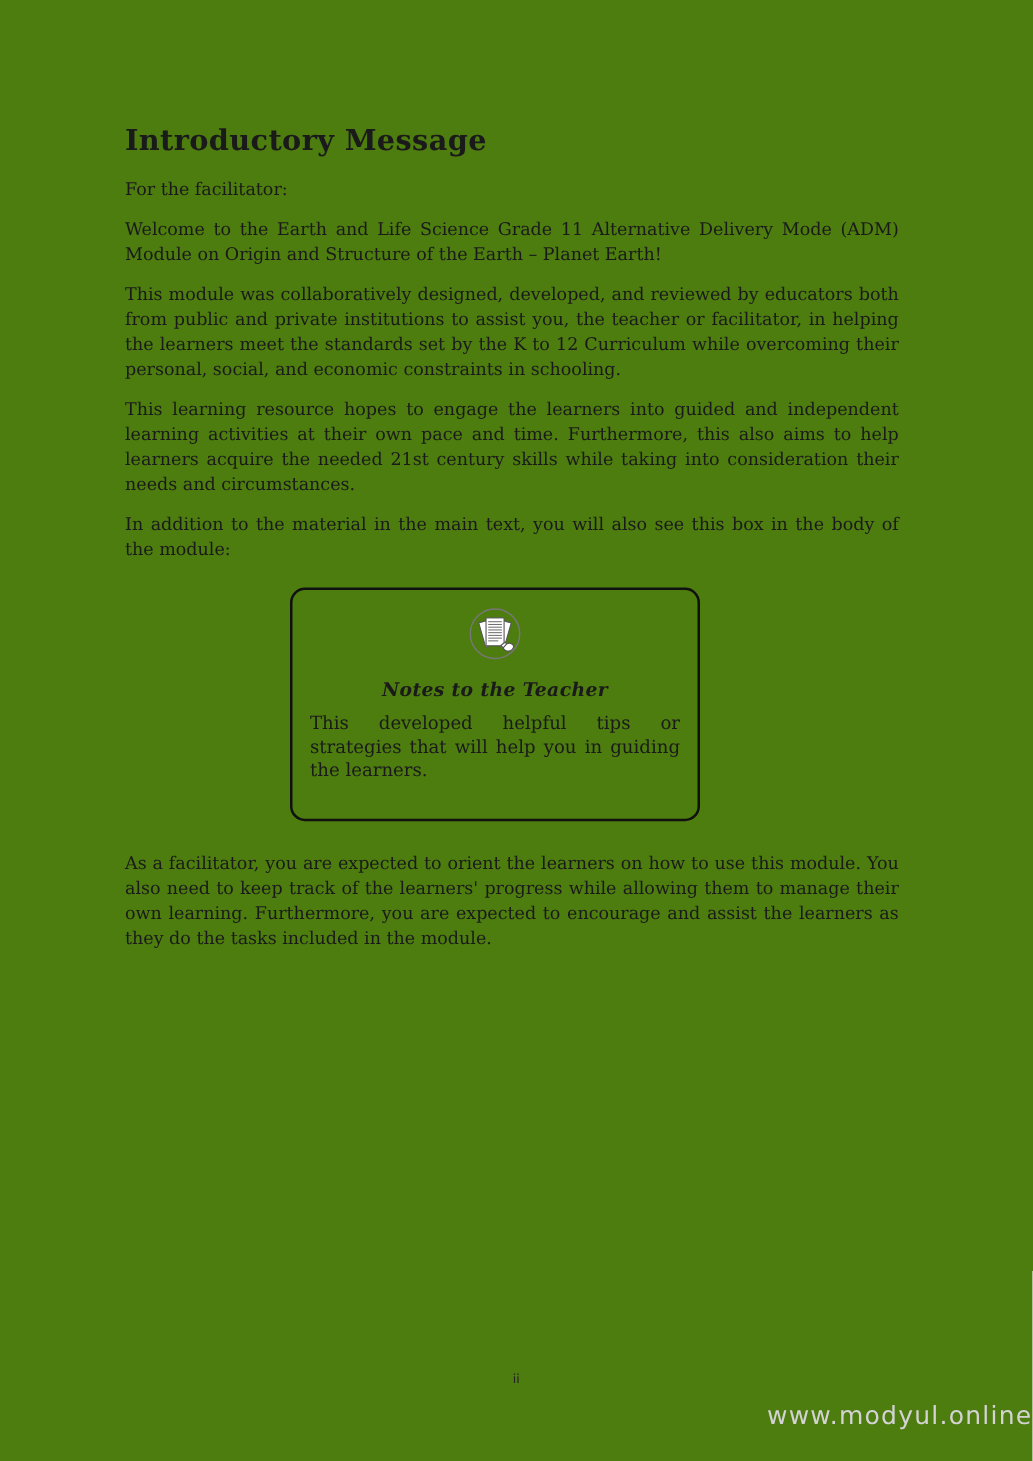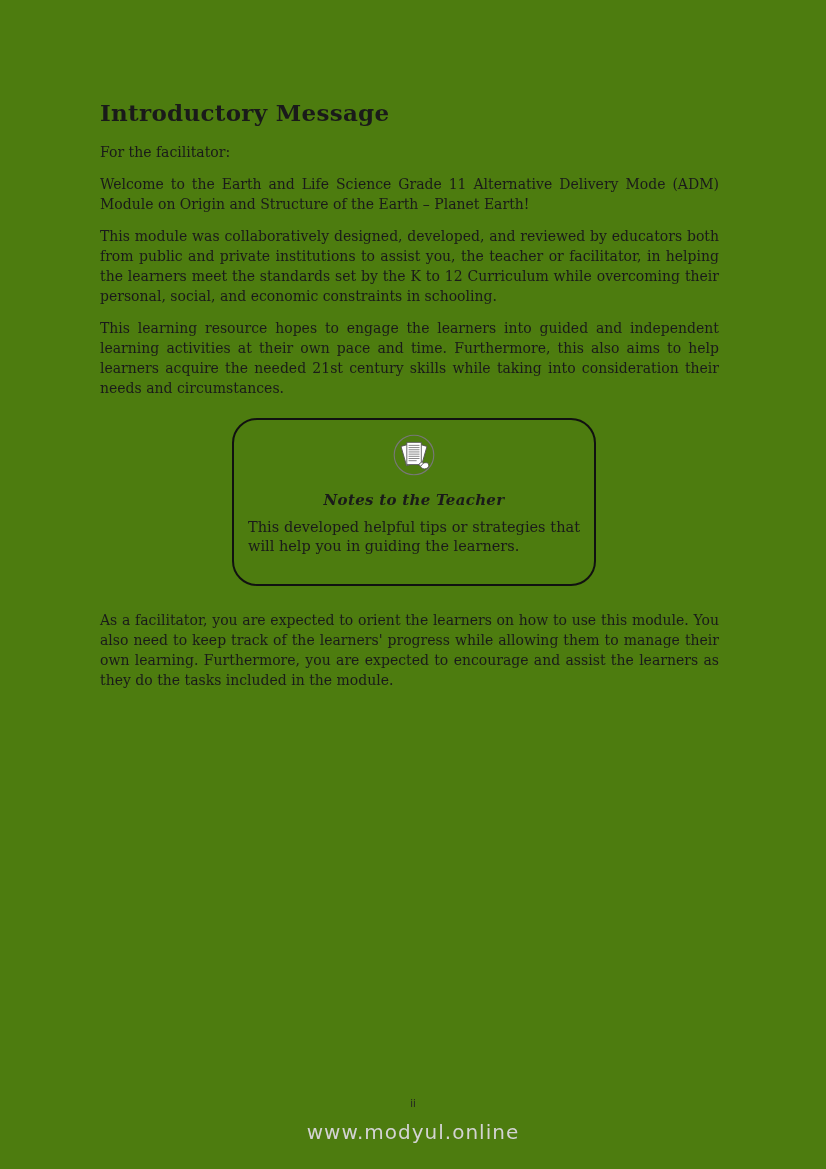--- a/index.html
+++ b/index.html
@@ -31,24 +31,24 @@
     letter-spacing: 0.3px;
   }
   p.body {
     font-size: 14px;
     line-height: 20px;
     text-align: justify;
     margin: 0 8px 12px 0;
   }
   .notes-box {
     box-sizing: border-box;
-    width: 364px;
+    width: 328px;
     margin: 20px 0 24px 132px;
     border: 2px solid #111111;
-    border-radius: 25px;
+    border-radius: 12px;
     padding: 14px 14px 28px 14px;
     text-align: center;
   }
   .icon-wrap {
     height: 42px;
     margin-bottom: 14px;
   }
   .notes-heading {
     font-size: 15px;
     line-height: 20px;
@@ -70,39 +70,40 @@
     text-align: center;
     font-family: "DejaVu Sans", "Liberation Sans", sans-serif;
     font-size: 10px;
     color: #222222;
   }
   .watermark {
     position: absolute;
     left: 0;
     right: 0;
     top: 1120px;
-    text-align: center;
+    text-align: right;
     font-family: "DejaVu Sans", "Liberation Sans", sans-serif;
     font-size: 20px;
     letter-spacing: 1px;
     color: #d3d3d3;
   }
 </style>
 </head>
 <body>
 
 <div class="page">
   <div class="content">
 
     <h1 class="title">Introductory Message</h1>
 
     <p class="body">For the facilitator:</p>
     <p class="body">Welcome to the Earth and Life Science Grade 11 Alternative Delivery Mode (ADM) Module on Origin and Structure of the Earth – Planet Earth!</p>
     <p class="body">This module was collaboratively designed, developed, and reviewed by educators both from public and private institutions to assist you, the teacher or facilitator, in helping the learners meet the standards set by the K to 12 Curriculum while overcoming their personal, social, and economic constraints in schooling.</p>
     <p class="body">This learning resource hopes to engage the learners into guided and independent learning activities at their own pace and time. Furthermore, this also aims to help learners acquire the needed 21st century skills while taking into consideration their needs and circumstances.</p>
+    <p class="body">In addition to the material in the main text, you will also see this box in the body of the module:</p>
 
     <div class="notes-box">
       <div class="icon-wrap">
         <svg width="42" height="42" viewBox="0 0 48 48" aria-hidden="true">
           <circle cx="24" cy="24" r="22.6" fill="none" stroke="#777777" stroke-width="1.3"></circle>
           <g fill="#ffffff" stroke="#555555" stroke-width="1">
             <rect x="12" y="11.5" width="16" height="23" transform="rotate(-16 20 23)"></rect>
             <rect x="20" y="11.5" width="16" height="23" transform="rotate(16 28 23)"></rect>
             <rect x="15.8" y="9.5" width="16.5" height="25.5"></rect>
           </g>

